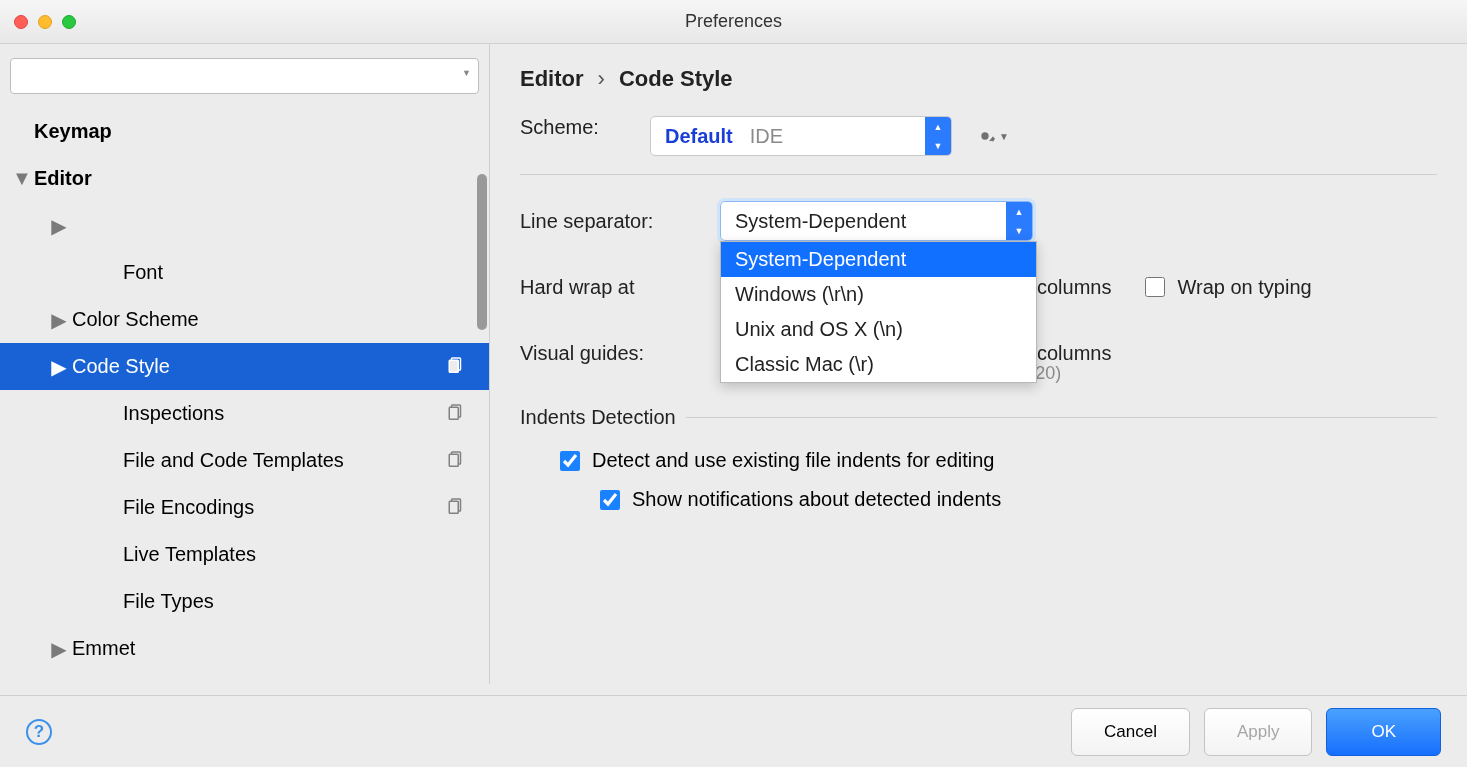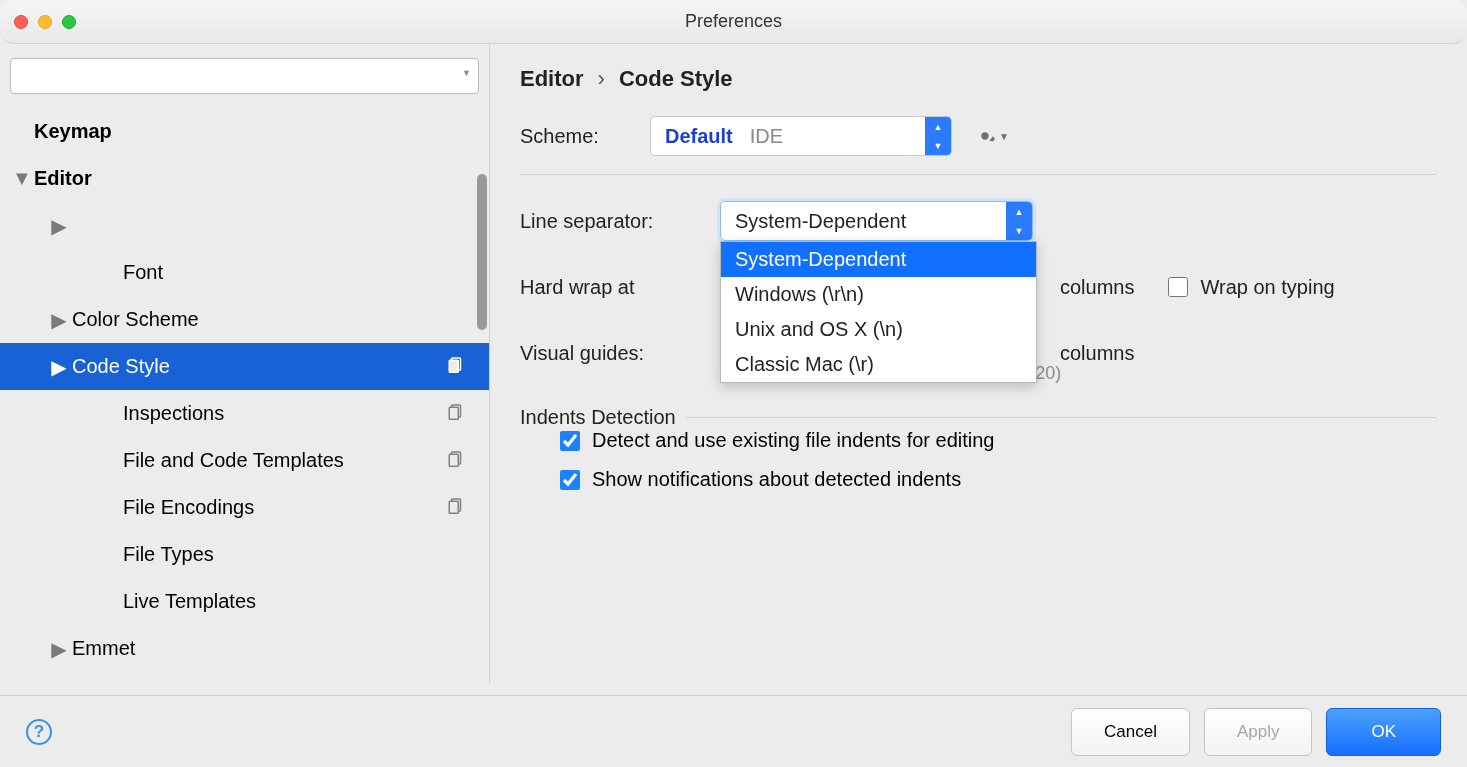--- a/index.html
+++ b/index.html
@@ -1,18 +1,18 @@
 <!DOCTYPE html>
 <html><head>
 <meta charset="utf-8">
 <style>
 * { box-sizing: border-box; margin: 0; padding: 0; }
 body { font-family: -apple-system, "Helvetica Neue", Arial, sans-serif; font-size: 13px; background: #ececec; width: 1467px; height: 767px; overflow: hidden; position: relative; }
 
-.titlebar { height: 44px; display: flex; align-items: center; position: relative; border-bottom: 1px solid #d0d0d0; background: linear-gradient(#f6f6f6,#e8e8e8); border-radius: 14px; }
+.titlebar { height: 44px; display: flex; align-items: center; position: relative; border-bottom: 1px solid #d0d0d0; background: linear-gradient(#f6f6f6,#e8e8e8); }
 .traffic { display: flex; gap: 10px; margin-left: 14px; }
 .traffic span { width: 14px; height: 14px; border-radius: 50%; display: block; }
 .t-red { background: #ff5f57; border: 1px solid #e24640; }
 .t-yel { background: #febc2e; border: 1px solid #e1a123; }
 .t-grn { background: #28c840; border: 1px solid #1faa31; }
 .title { position: absolute; left: 0; right: 0; text-align: center; font-size: 18px; color: #333; }
 
 .content { display: flex; height: 640px; }
 
 .sidebar { width: 490px; background: #ececec; border-right: 1px solid #d0d0d0; display: flex; flex-direction: column; position: relative; }
@@ -32,56 +32,56 @@
 .ind2 { padding-left: 101px; }
 .proj-icn { position: absolute; right: 24px; color: #818181; }
 .tree-item.selected .proj-icn { color: #fff; }
 .proj-icn svg { width: 18px; height: 18px; }
 .scroll-thumb { position: absolute; right: 2px; top: 130px; width: 10px; height: 156px; border-radius: 5px; background: rgba(0,0,0,0.35); }
 
 .main { flex: 1; padding: 22px 30px; position: relative; background: #ececec; }
 .breadcrumb { font-size: 22px; font-weight: 700; color: #222; display: flex; align-items: center; gap: 14px; margin-bottom: 24px; }
 .crumb-sep { font-weight: 400; color: #555; }
 
-.row { display:flex; align-items:center; margin-bottom:18px; }
+.row { display:flex; margin-bottom:18px; }
 .row label.lead { width: 130px; font-size: 20px; color: #222; }
 .scheme-box { display:flex; align-items:center; border:1px solid #c8c8c8; border-radius:5px; background:#fff; height:40px; width:302px; overflow:hidden; }
 .scheme-box .sn { color:#1a3fd6; font-weight:700; padding:0 10px 0 14px; font-size:20px; }
 .scheme-box .st { color:#8a8a8a; font-size:20px; flex:1;margin-left:7px; }
 .stepper { width:26px; height:100%; background:#2b7bff; display:flex; flex-direction:column; }
 .stepper span { flex:1; display:flex; align-items:center; justify-content:center; color:#fff; font-size:9px; }
 .gear { margin-left:22px; color:#707070; display:flex; align-items:center; }
 .gear svg { width:22px; height:22px; }
 .gear .dd { font-size:10px; margin-left:3px; }
 
 .divider { border:none; border-top:1px solid #cfcfcf; margin: 14px 0 26px; }
 
 .setrow { display:flex; align-items:center; margin-bottom:26px; font-size:20px; color:#222; }
 .setrow .lbl2 { width:200px; }
-.setrow .unit { margin-left:27px; }
+.setrow .unit { margin-left:4px; }
 
 .dd-main { position:relative; width:313px; }
 .dd-box { border:1px solid #8db8f3; outline:3px solid #cfe3fb; border-radius:5px; background:#fff; height:40px; display:flex; align-items:center; padding-left:14px; font-size:20px; }
 .dd-box .stepper { position:absolute; right:1px; top:1px; height:38px; border-radius:0 4px 4px 0; }
 .dd-menu { position:absolute; top:40px; left:0; width:317px; background:#fff; border:1px solid #b8b8b8; box-shadow:0 4px 12px rgba(0,0,0,0.2); z-index:100; }
 .dd-opt { padding:6px 14px; font-size:20px; }
 .dd-opt.sel { background:#1170ff; color:#fff; }
 
 .num-input { width:313px; height:40px; border:1px solid #c8c8c8; border-radius:5px; background:#fff; }
 .visual-input { width:313px; height:40px; border:1px solid #c8c8c8; border-radius:5px; background:#fff; padding-left:12px; font-size:20px; color:#aaa; }
 .hint { font-size:18px; color:#8b8b8b; margin-left:200px; margin-top:-18px; margin-bottom:22px; }
 .chk-wrap { display:flex; align-items:center; }
 input[type=checkbox]{ width:20px; height:20px; accent-color:#1b82ff; margin-right:12px; }
 
-.section-title { font-size:20px; color:#222; display:flex; align-items:center; gap:10px; margin-top:6px; }
+.section-title { font-size:20px; color:#222; display:flex; align-items:center; gap:10px; margin-top:6px; margin-bottom:20px; }
 .section-title .line { flex:1; border-top:1px solid #cfcfcf; }
 
 .indent-opts { padding-left:40px; }
 .indent-opts .chk-wrap { font-size:20px; margin-bottom:16px; }
-.indent-opts .sub { }
+.indent-opts .sub { margin-left:40px; }
 
 .footer { position:absolute; bottom:0; left:0; right:0; height:72px; border-top:1px solid #cfcfcf; background:#ececec; display:flex; align-items:center; padding:0 26px; }
 .help-icn { width:26px; height:26px; border:2px solid #3a91ea; color:#3a91ea; border-radius:50%; display:flex; align-items:center; justify-content:center; font-weight:700; font-size:17px; }
 .footer .spacer { flex:1; }
 .btn { height:48px; padding:0 32px; font-size:17px; border-radius:6px; margin-left:14px; border:1px solid #c4c4c4; background:linear-gradient(#fff,#f3f3f3); cursor:pointer; }
 .btn.disabled { color:#a7a7a7; }
 .btn.primary { background:linear-gradient(#4ba1fe,#166ffd); color:#fff; border:1px solid #125fe0; padding:0 44px; }
 </style>
 </head>
 <body>
@@ -154,25 +154,25 @@
         <div class="tree-item ind2">
           <span class="arrow"></span>
           <span class="lbl">File Encodings</span>
           <span class="proj-icn"><svg viewBox="0 0 24 24" fill="none" stroke="currentColor" stroke-width="2">
               <rect x="6" y="4" width="12" height="16" rx="1"></rect>
               <rect x="3" y="7" width="12" height="16" rx="1" fill="#ececec"></rect>
             </svg></span>
         </div>
         <div class="tree-item ind2">
           <span class="arrow"></span>
+          <span class="lbl">Live Templates</span>
+        </div>
+        <div class="tree-item ind2">
+          <span class="arrow"></span>
           <span class="lbl">File Types</span>
-        </div>
-        <div class="tree-item ind2">
-          <span class="arrow"></span>
-          <span class="lbl">Live Templates</span>
         </div>
         <div class="tree-item ind1">
           <span class="arrow">▶</span>
           <span class="lbl">Emmet</span>
         </div>
       </div>
     <div class="scroll-thumb"></div>
   </div>
 
   <div class="main">

